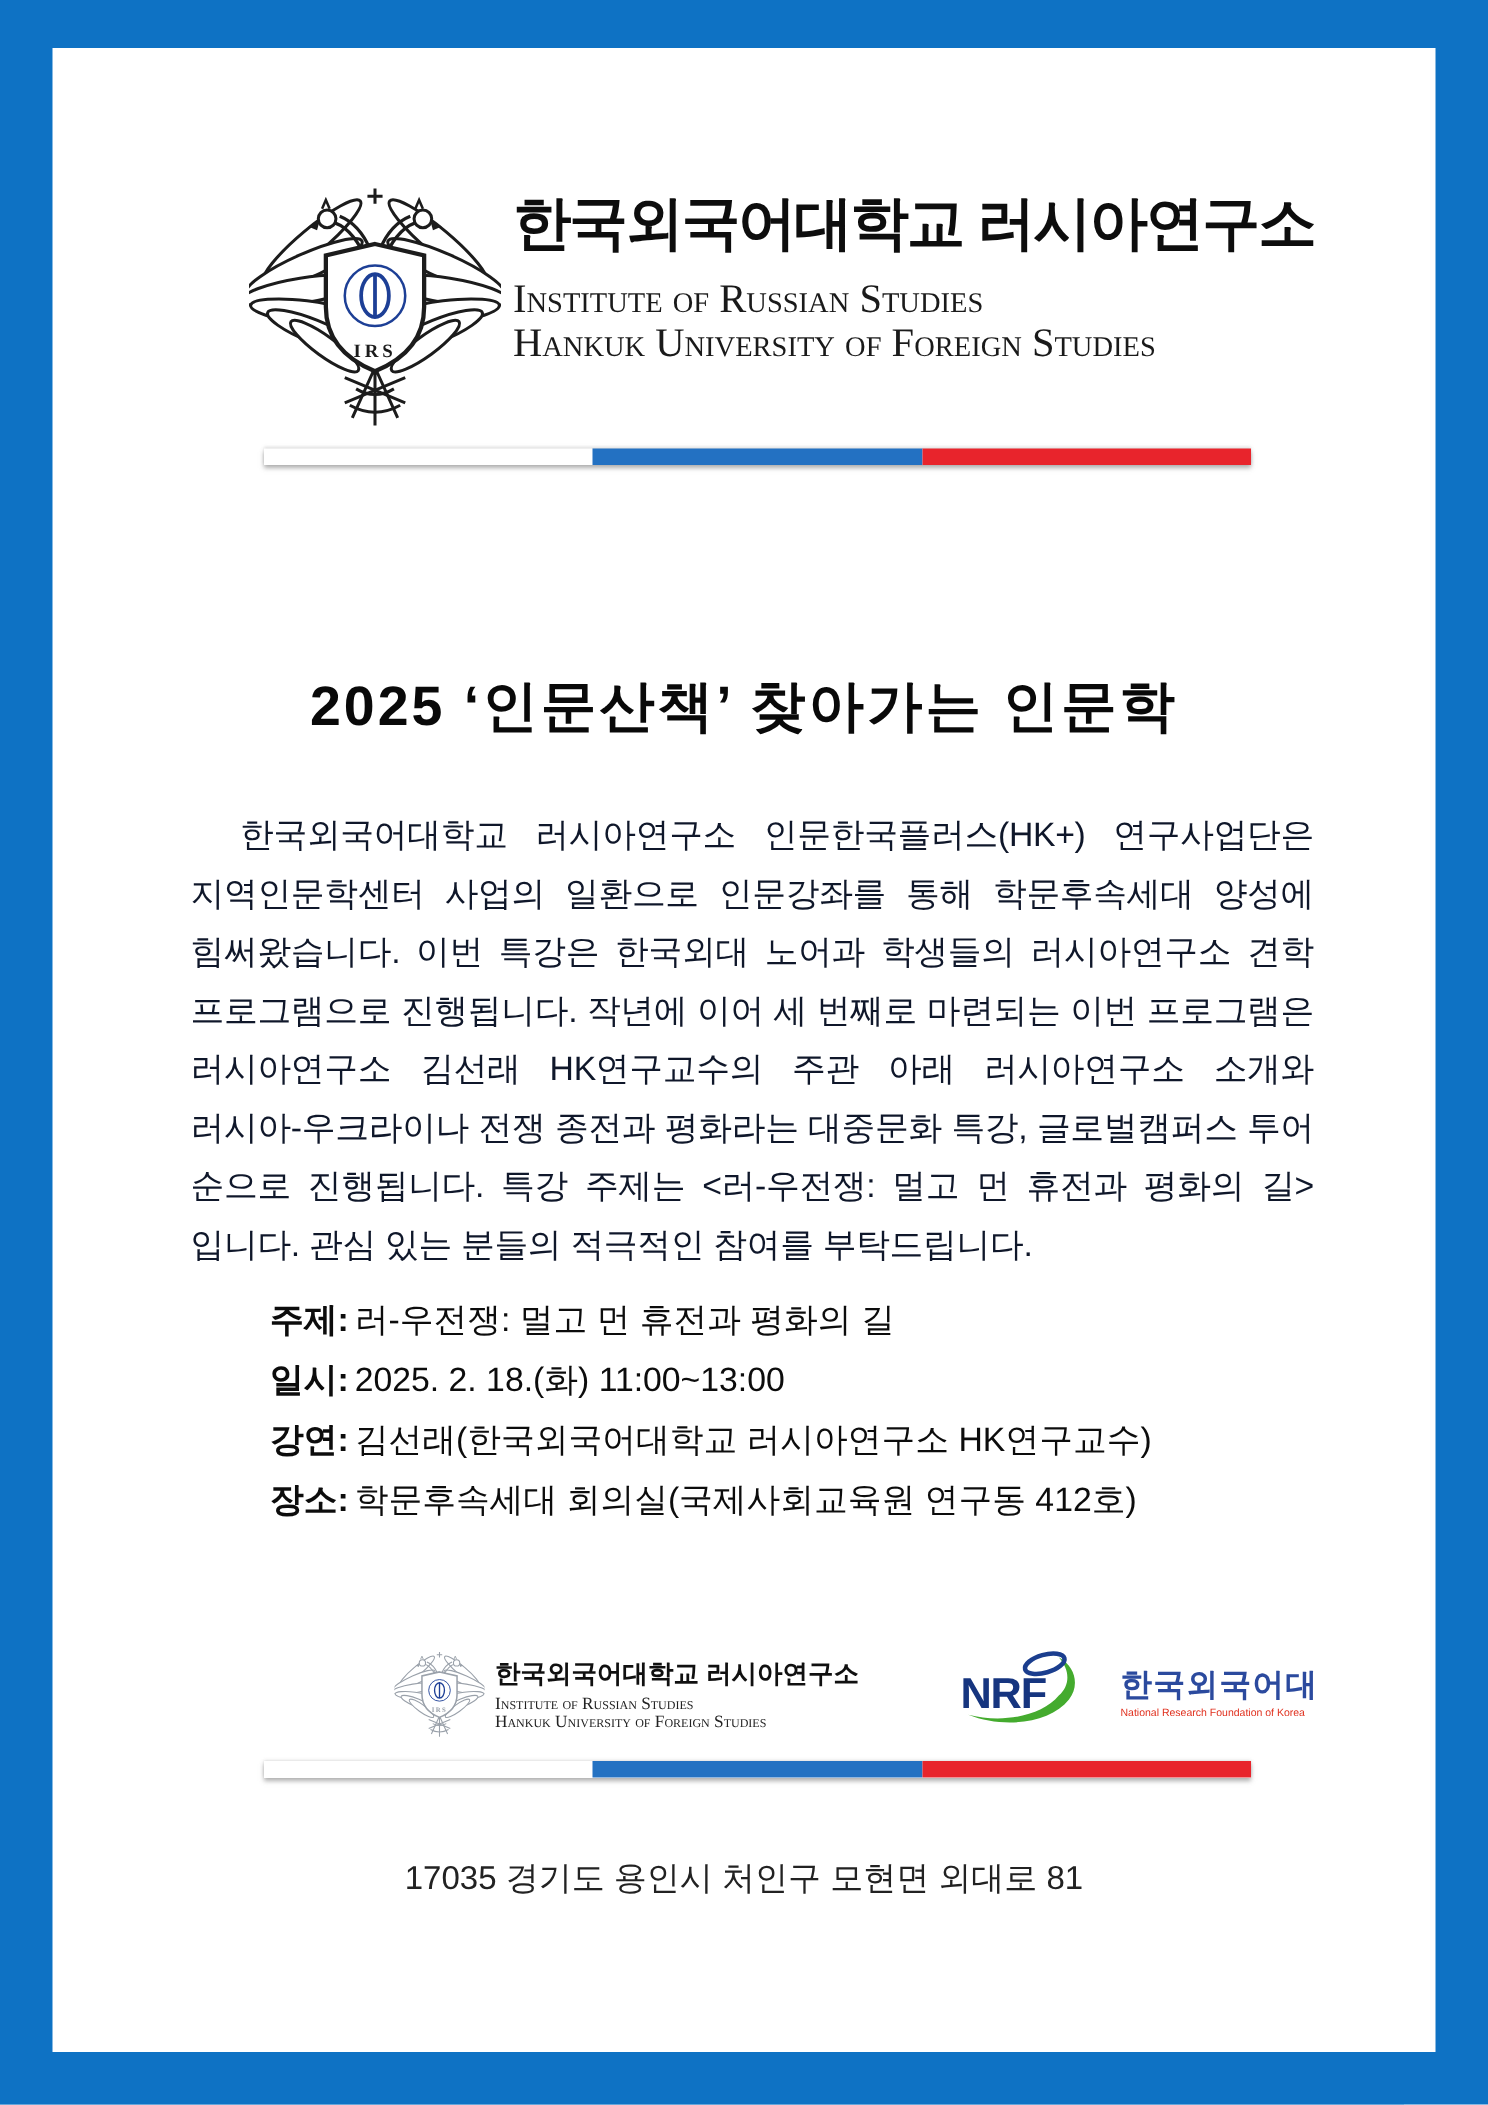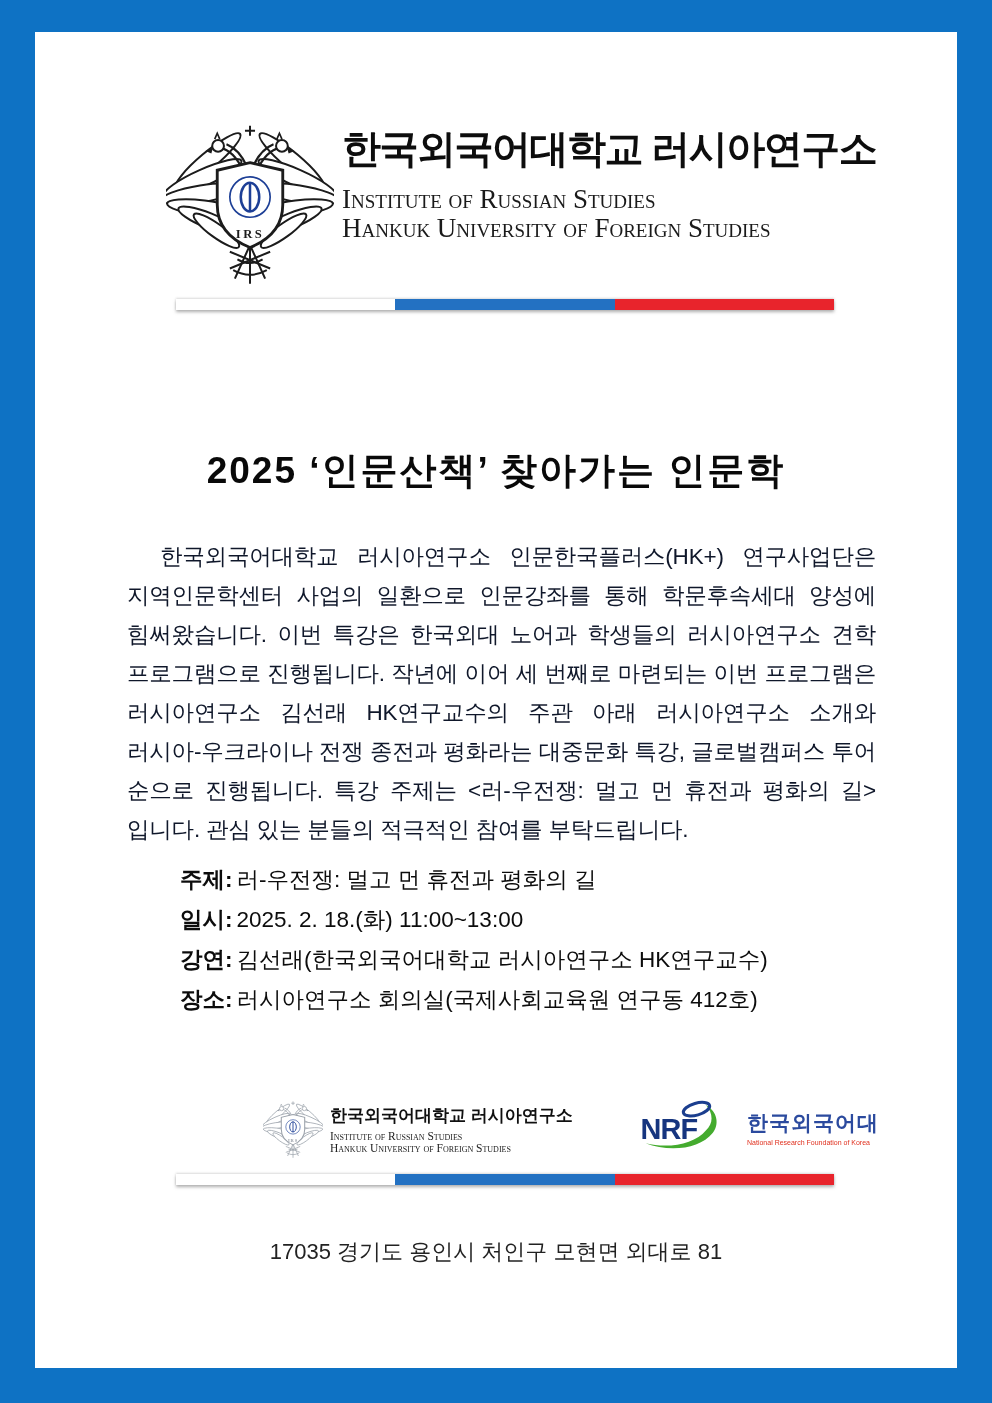--- a/index.html
+++ b/index.html
@@ -138,21 +138,21 @@
     <div class="detail-row">
       <span class="detail-label">주제:</span><span>러-우전쟁: 멀고 먼 휴전과 평화의 길</span>
     </div>
     <div class="detail-row">
       <span class="detail-label">일시:</span><span>2025. 2. 18.(화) 11:00~13:00</span>
     </div>
     <div class="detail-row">
       <span class="detail-label">강연:</span><span>김선래(한국외국어대학교 러시아연구소 HK연구교수)</span>
     </div>
     <div class="detail-row">
-      <span class="detail-label">장소:</span><span>러시아연구소 회의실(국제사회교육원 연구동 412호)</span>
+      <span class="detail-label">장소:</span><span>학문후속세대 회의실(국제사회교육원 연구동 412호)</span>
     </div>
   </div>
 
   <div class="host-label">주최</div>
   <div class="host-logo">
     <svg class="eagle-small" viewBox="0 0 200 220">
       <use href="#irs-eagle"></use>
     </svg>
     <div class="host-logo-text">
       <div class="host-korean">한국외국어대학교 러시아연구소</div>

